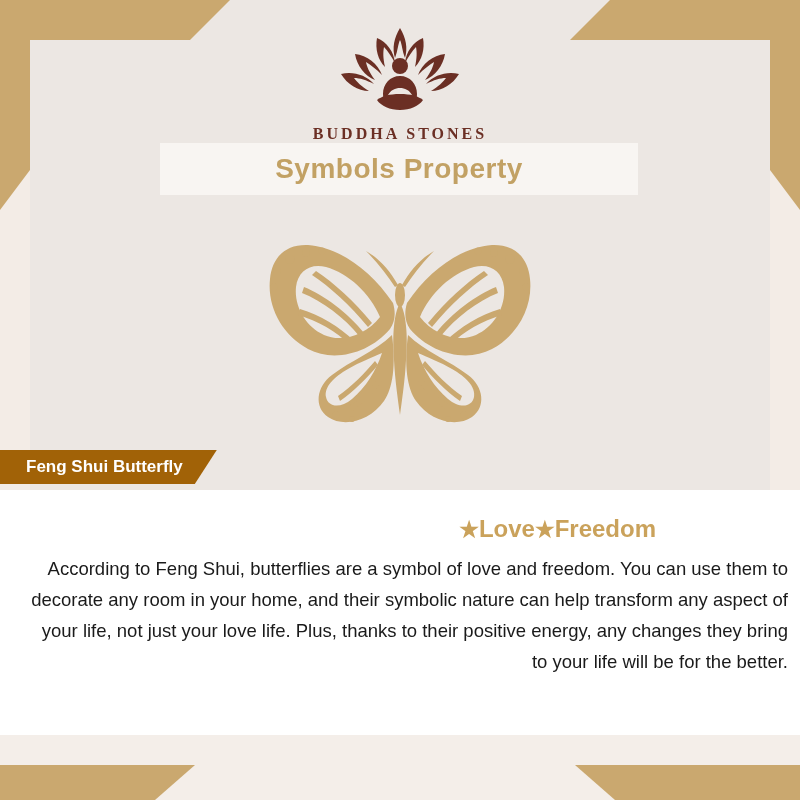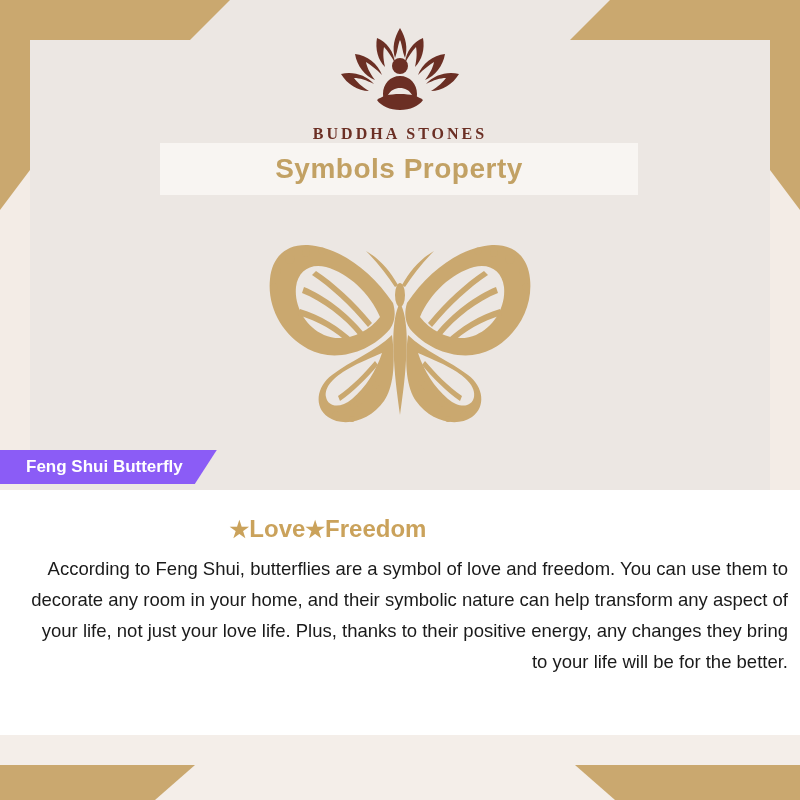--- a/index.html
+++ b/index.html
@@ -126,38 +126,38 @@
     width: 800px;
     text-align: center;
   }
 
   
   .ribbon {
     position: absolute;
     left: 0; top: 450px;
     height: 34px;
     padding: 0 34px 0 26px;
-    background: #8b5cf6;
+    background: #a16207;
     display: flex;
     align-items: center;
     clip-path: polygon(0 0, 100% 0, calc(100% - 22px) 100%, 0 100%);
   }
   .ribbon-text {
     color: #ffffff;
     font-size: 17px;
     font-weight: 700;
     font-family: "Liberation Sans", sans-serif;
   }
 
   
   .subtitle {
     position: absolute;
     left: 0; top: 515px;
     width: 656px;
-    text-align: center;
+    text-align: right;
     font-size: 24px;
     font-weight: 700;
     color: #caa25b;
     font-family: "Liberation Sans", sans-serif;
   }
   .subtitle .star { color: #caa25b; font-size: 22px; }
 
   
   .body-text {
     position: absolute;

